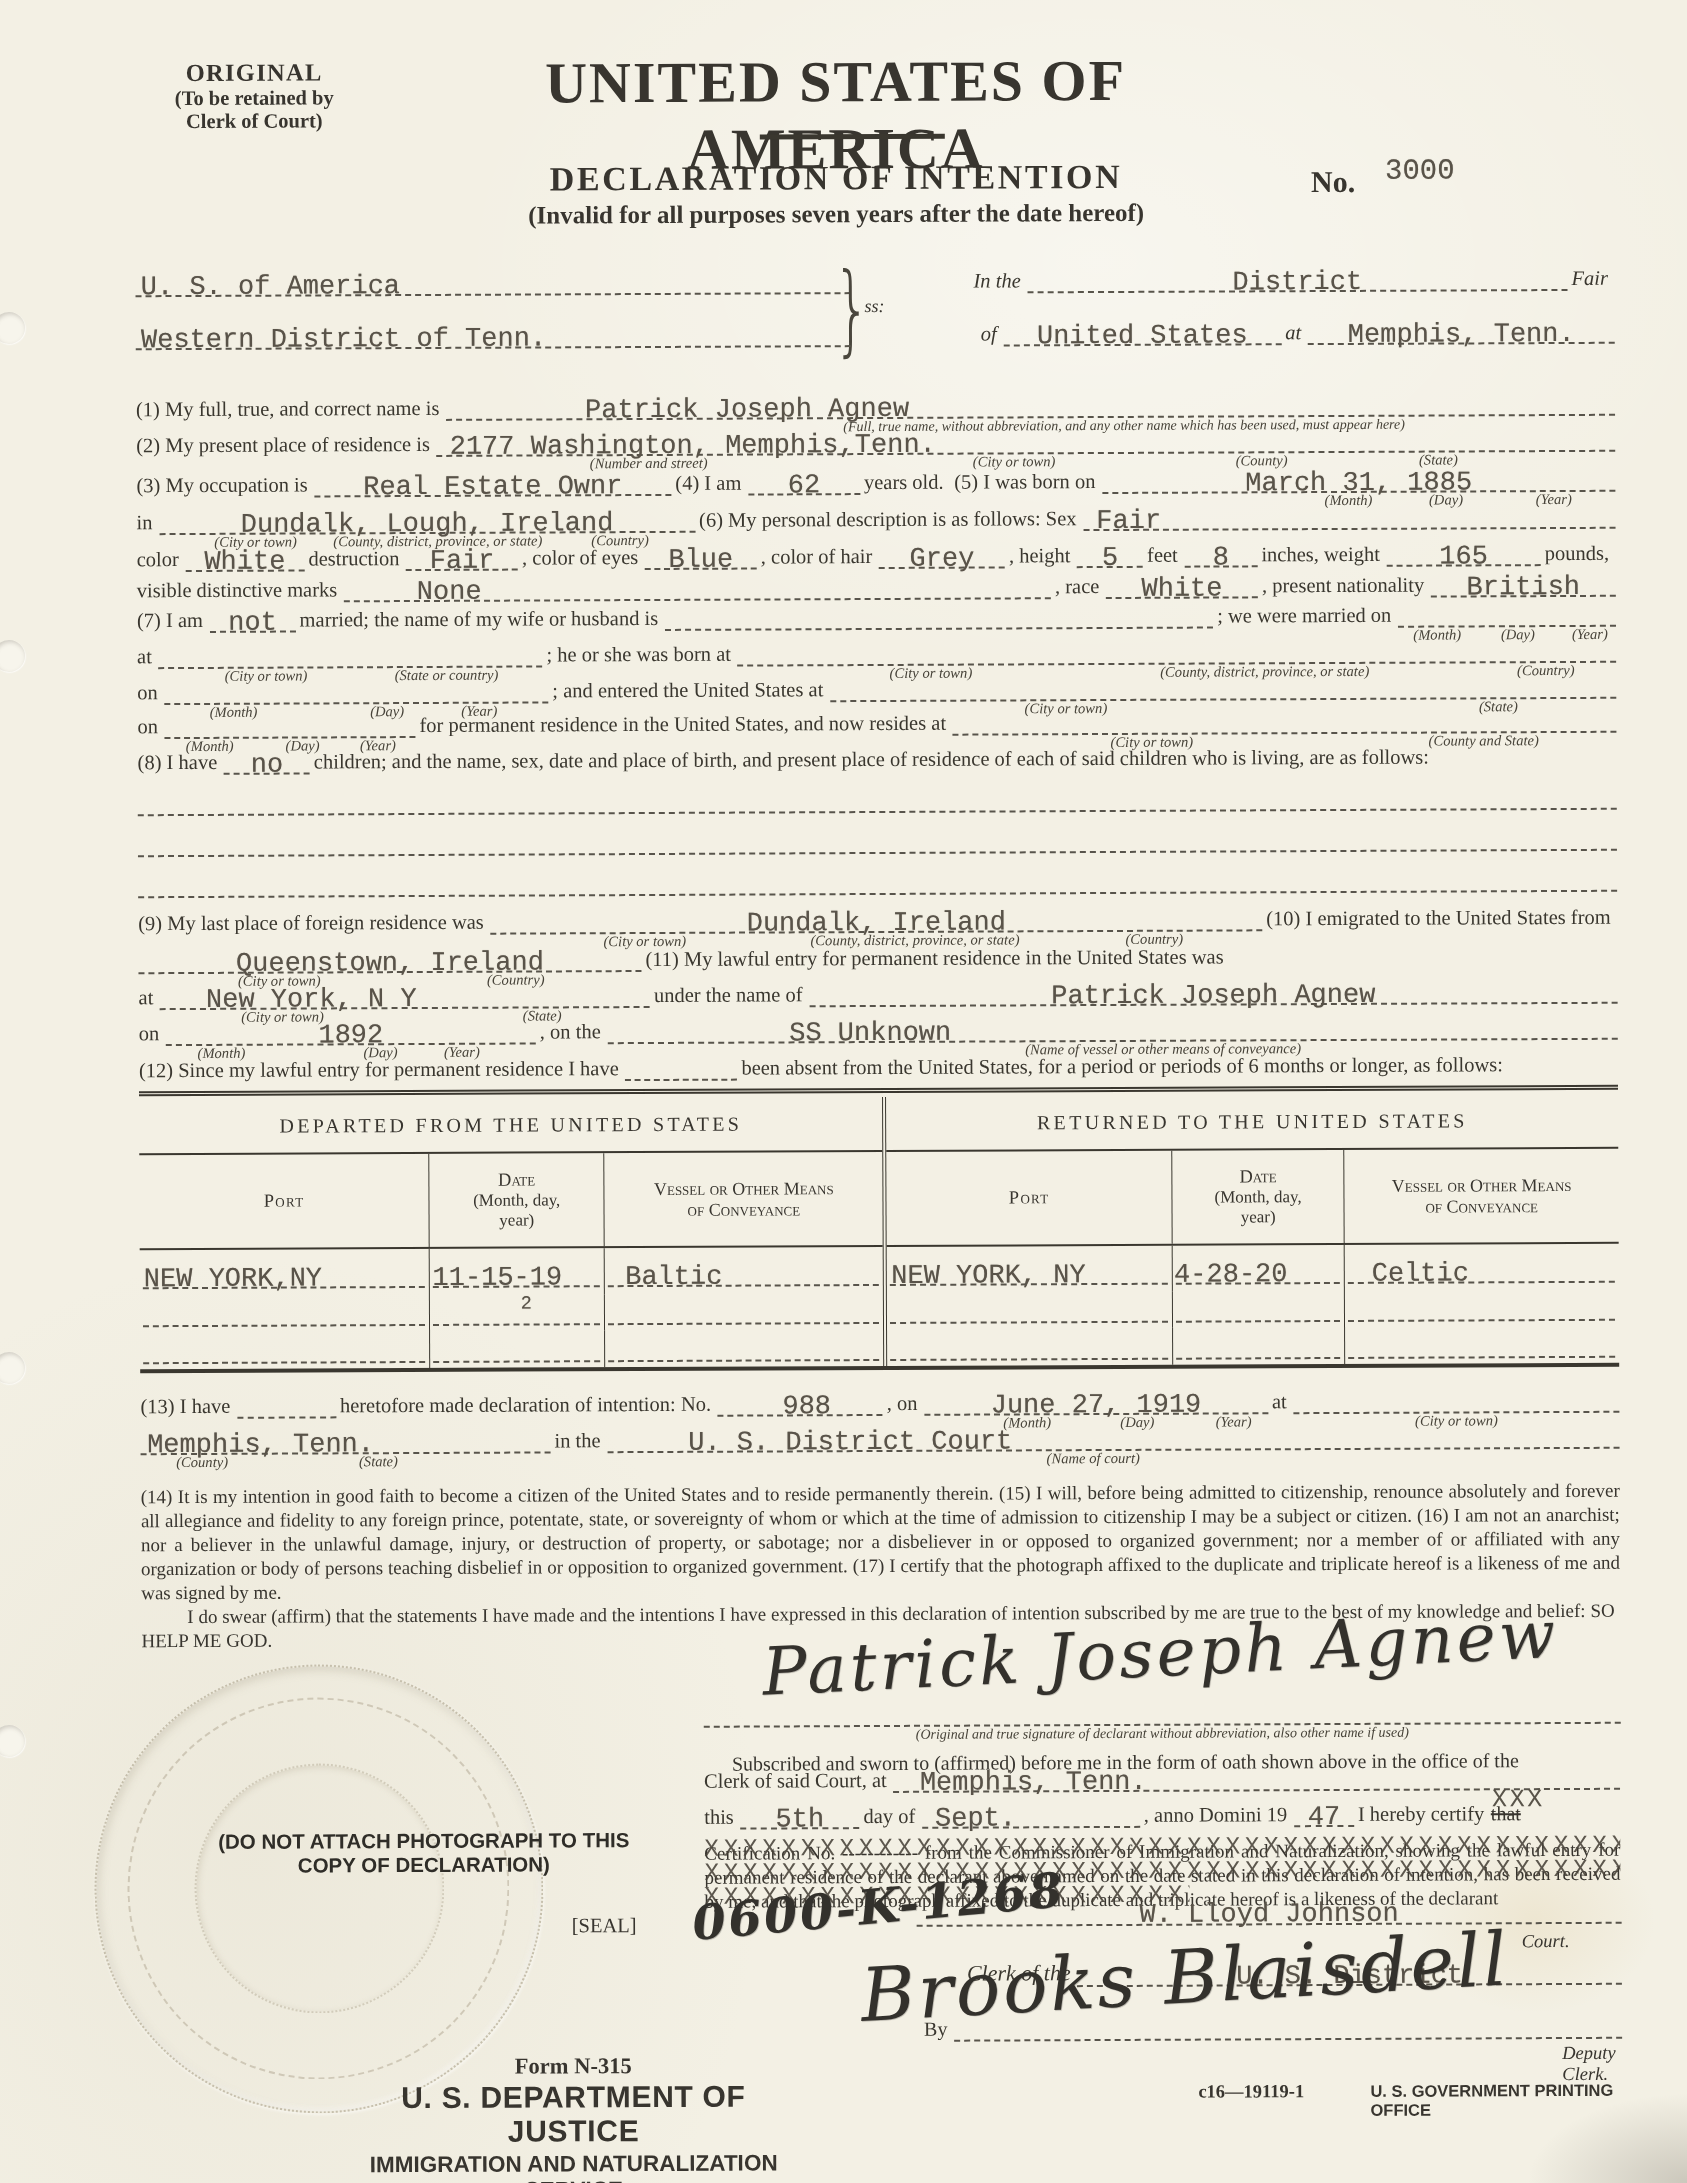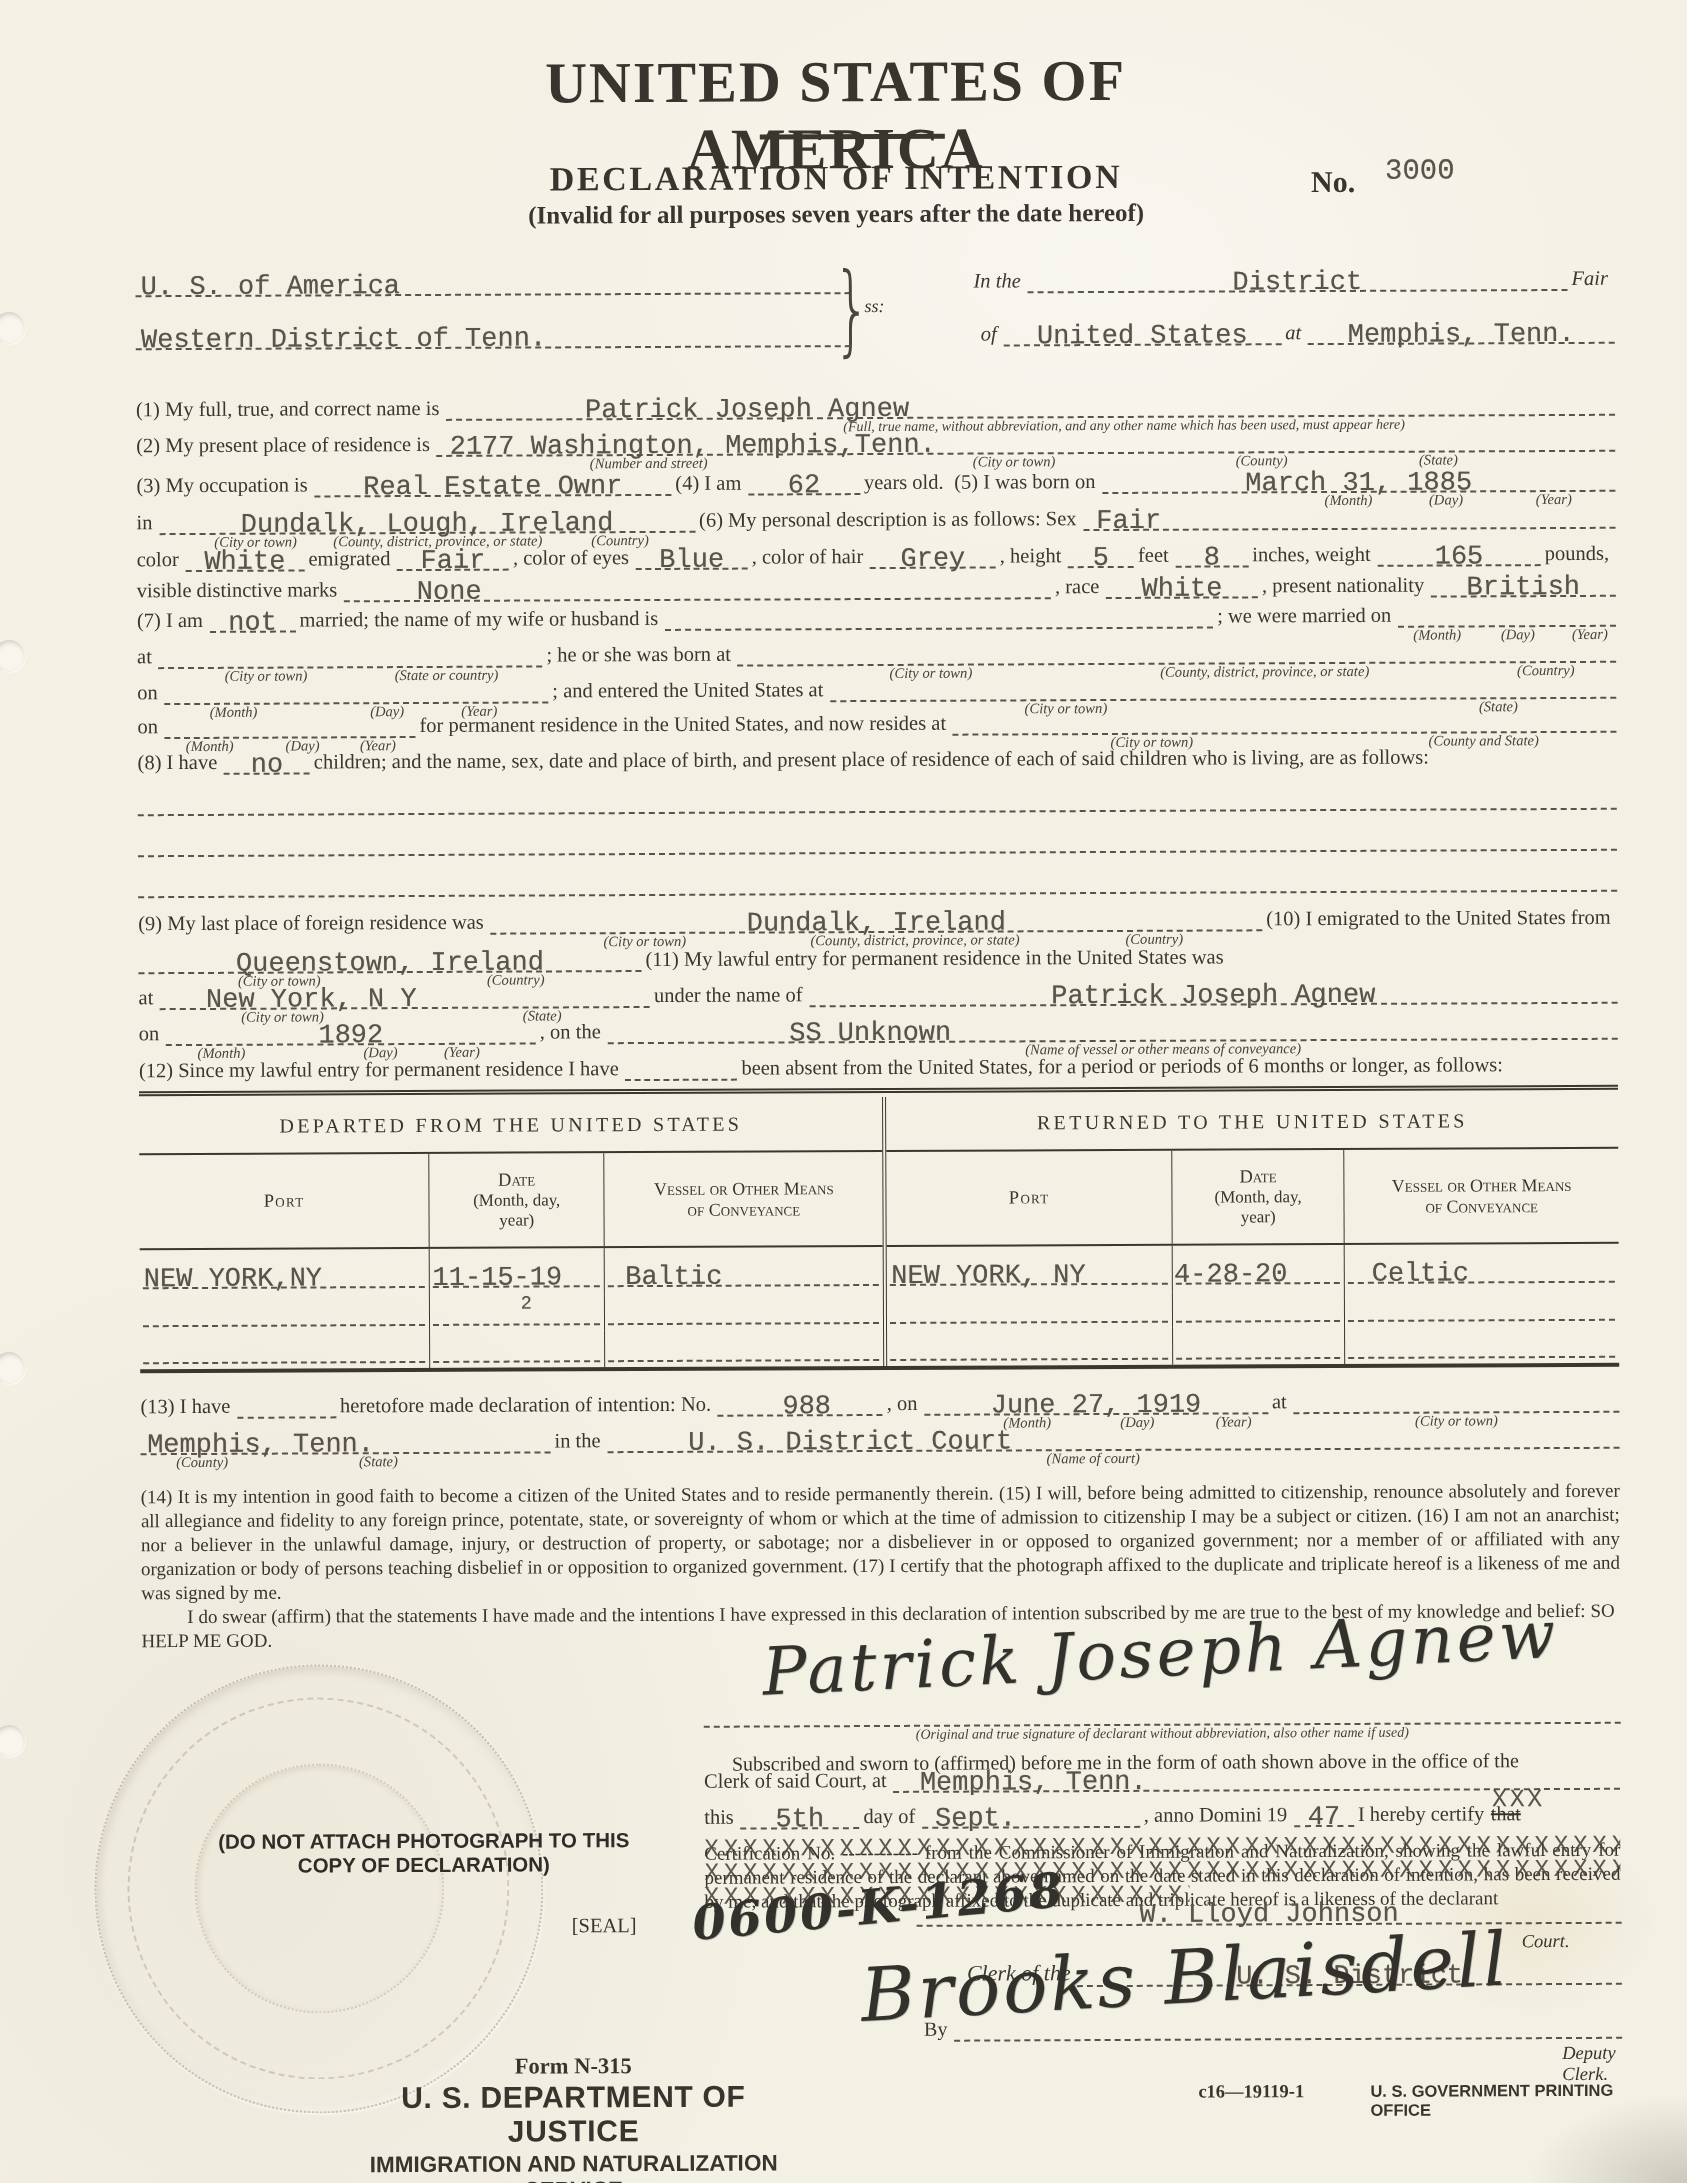--- a/index.html
+++ b/index.html
@@ -38,20 +38,25 @@
 <body>
 
 <div class="page">
   <div class="hole" style="top:312px"></div>
   <div class="hole" style="top:640px"></div>
   <div class="hole" style="top:1352px"></div>
   <div class="hole" style="top:1725px"></div>
 
   <div class="content">
 
+    <div class="abs" style="left:10.6px;top:56px;width:218px;text-align:center;font-weight:bold;">
+      <div style="font-size:24.5px;letter-spacing:1.3px;">ORIGINAL</div>
+      <div style="font-size:20.5px;">(To be retained by</div>
+      <div style="font-size:20.5px;">Clerk of Court)</div>
+    </div>
 
     <div class="abs" style="left:294px;top:48px;width:814px;text-align:center;font-size:58px;font-weight:bold;letter-spacing:2px;">UNITED STATES OF AMERICA</div>
     <div class="abs" style="left:625px;top:134px;width:185px;height:4.6px;background:#3a372f;"></div>
     <div class="abs" style="left:294px;top:159px;width:814px;text-align:center;font-size:34px;font-weight:bold;letter-spacing:2.6px;">DECLARATION OF INTENTION</div>
     <div class="abs" style="left:1176px;top:167px;font-size:30px;font-weight:bold;">No.</div>
     <div class="abs tv big" style="left:1250px;top:160px;">3000</div>
     <div class="abs" style="left:294px;top:200px;width:814px;text-align:center;font-size:25px;font-weight:bold;">(Invalid for all purposes seven years after the date hereof)</div>
 
     <div class="row" style="top:262px">
       <span class="fill" style="width:715px;justify-content:flex-start;">
@@ -129,21 +134,21 @@
       <span class="fill grow" style="justify-content:flex-start">
         <span class="tv" style="margin-left:13.2px;">Fair</span>
       </span>
     </div>
 
     <div class="row" style="top:537px">
       <span class="p first">color</span>
       <span class="fill" style="width:119px">
           <span class="tv">White</span>
         </span>
-      <span class="p">emigrated</span>
+      <span class="p">destruction</span>
       <span class="fill" style="width:112px">
           <span class="tv">Fair</span>
         </span>
       <span class="p">, color of eyes</span>
       <span class="fill" style="width:112px">
           <span class="tv">Blue</span>
         </span>
       <span class="p">, color of hair</span>
       <span class="fill" style="width:126px">
           <span class="tv">Grey</span>

